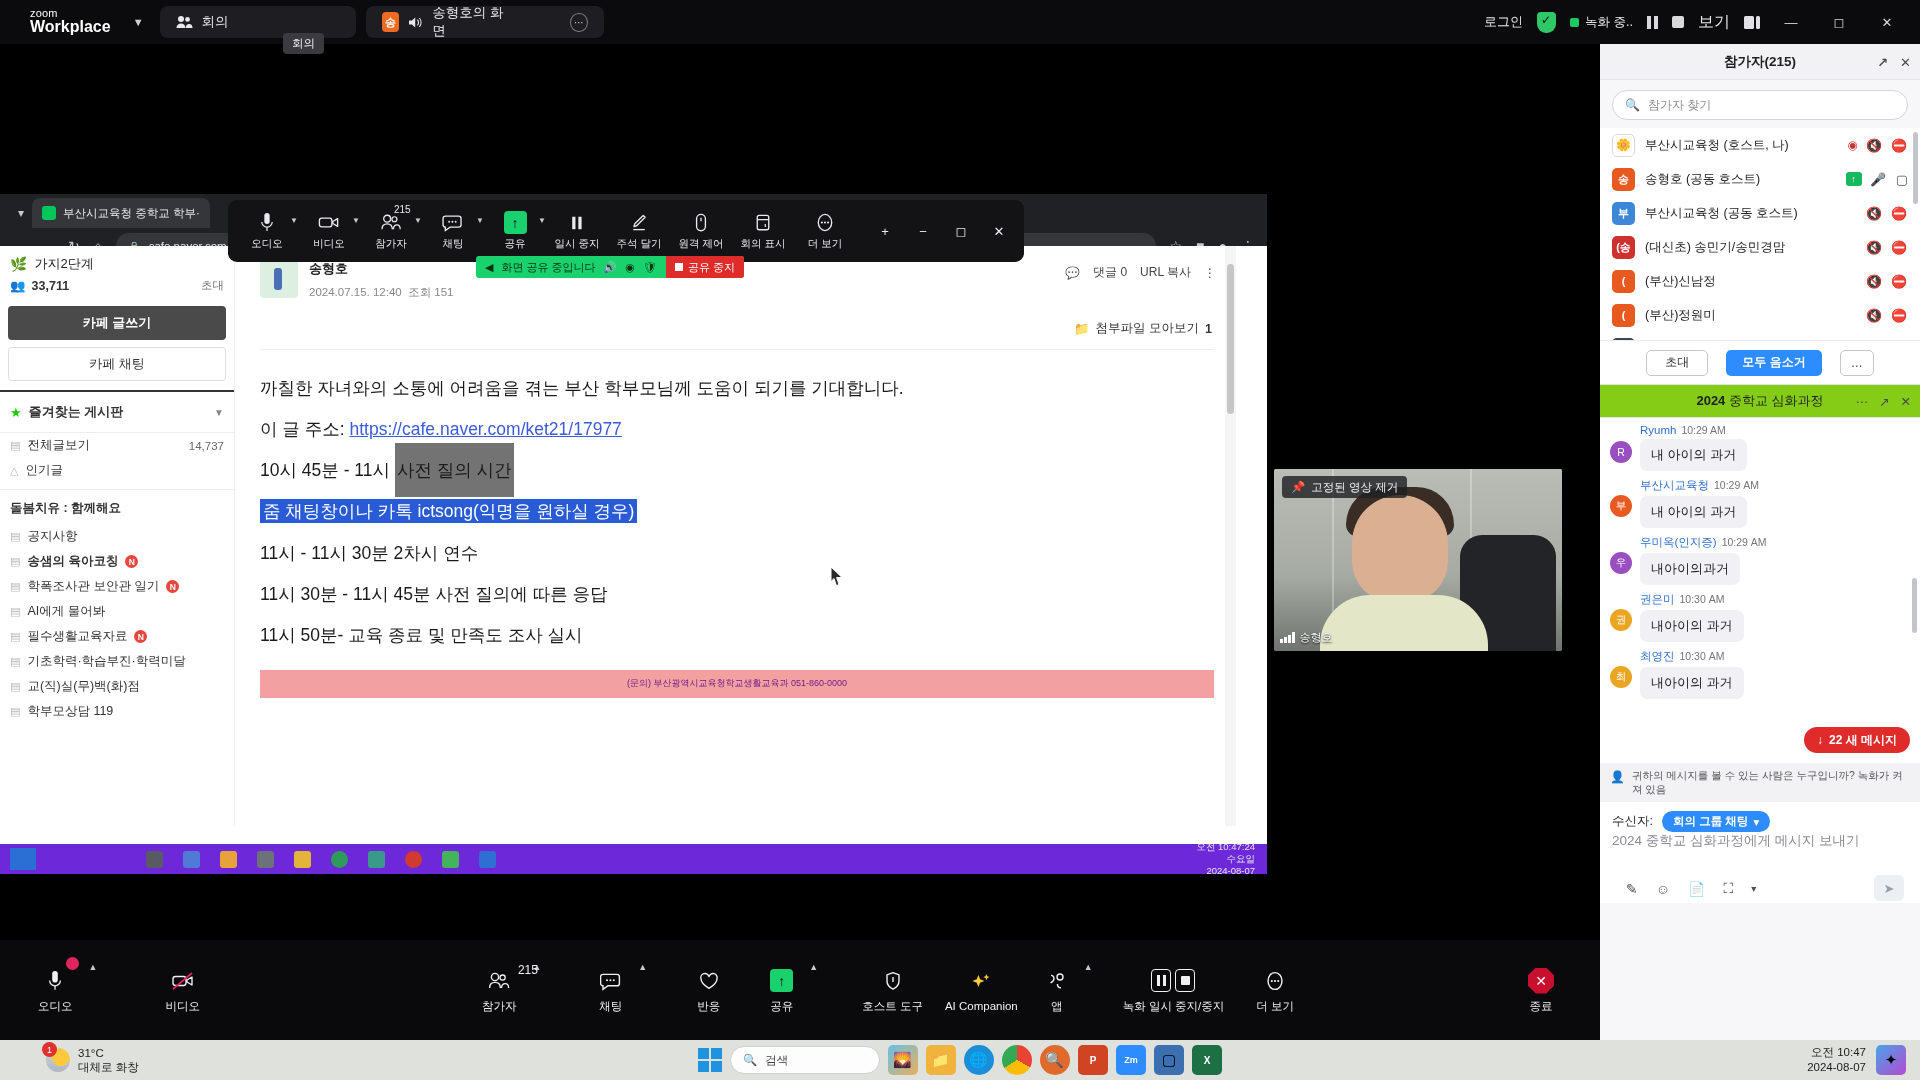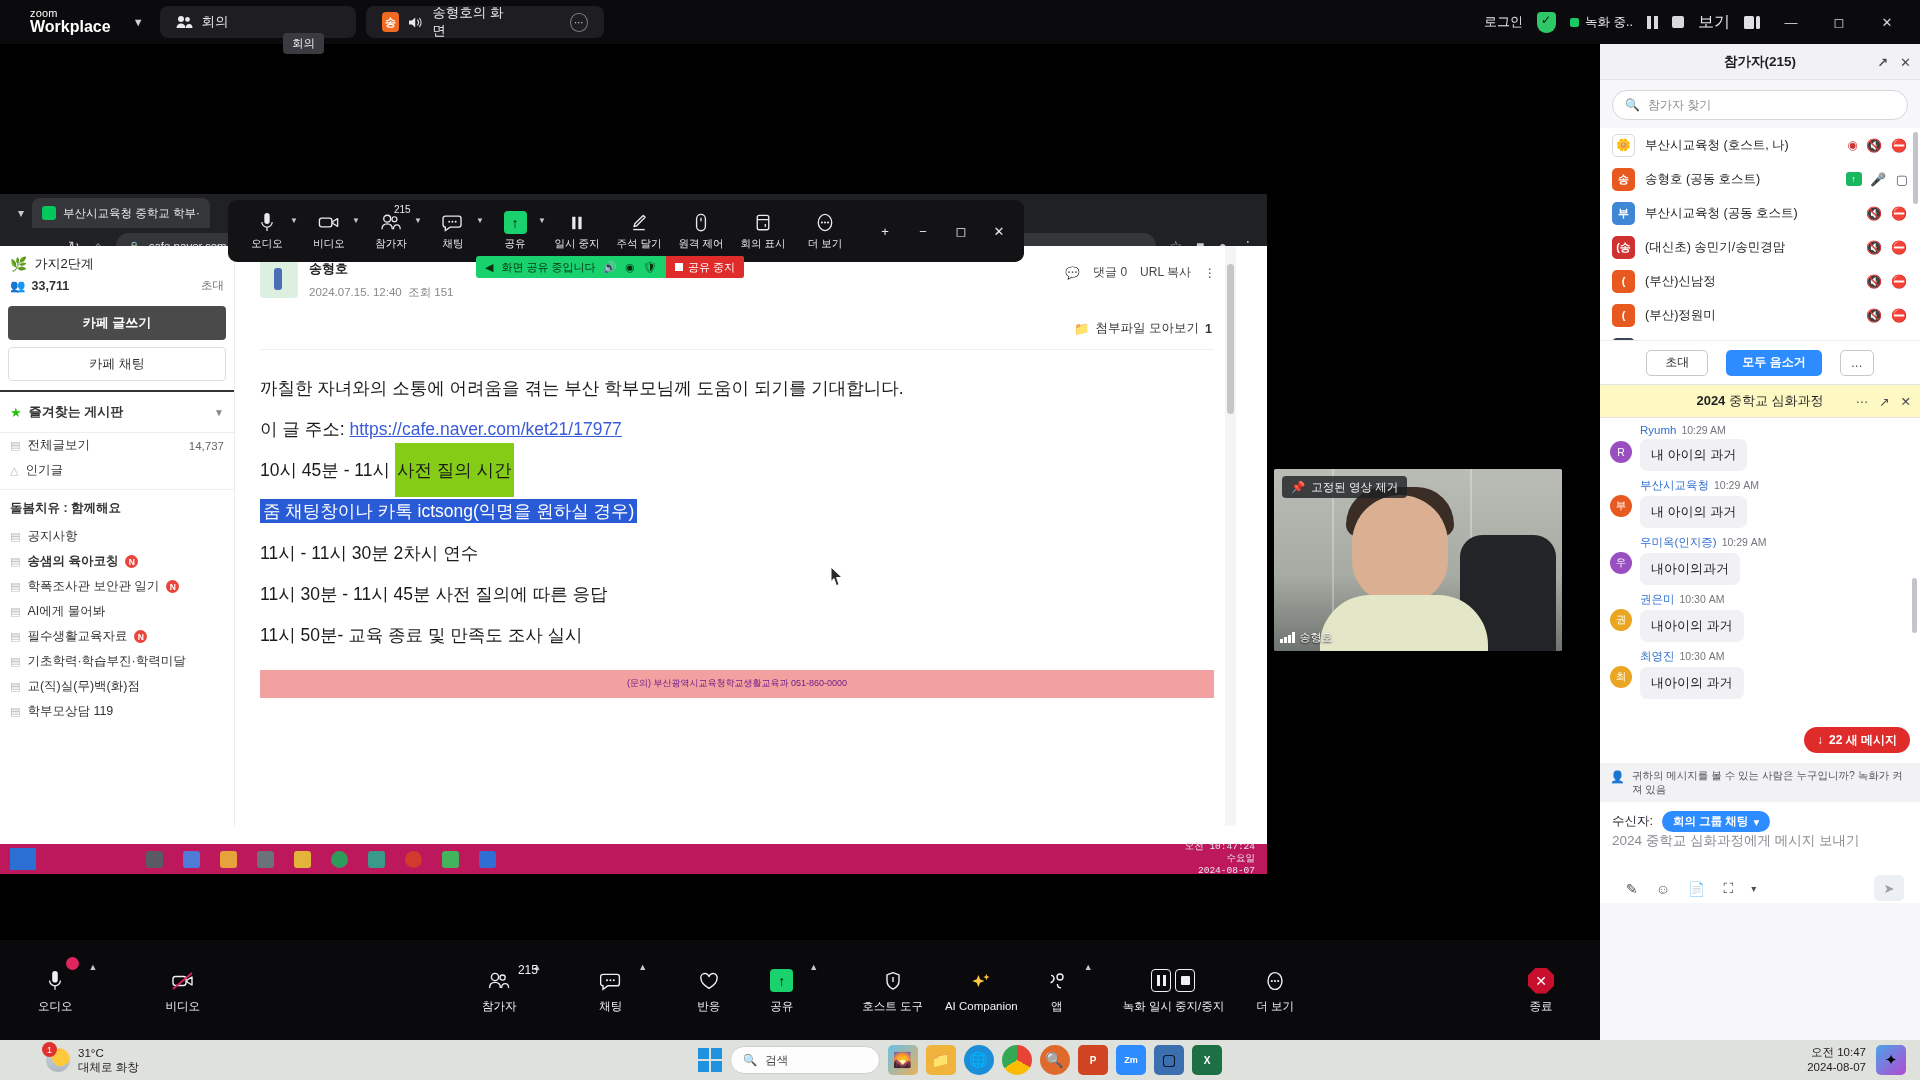--- a/index.html
+++ b/index.html
@@ -106,30 +106,30 @@
   .nv-avatar { width:38px; height:38px; border-radius:4px; background:#dcefe1; flex:none; position:relative; overflow:hidden; }
   .nv-avatar::after{content:"";position:absolute;left:14px;top:8px;width:8px;height:22px;background:#4a6fb5;border-radius:3px;}
   .nv-pmeta { margin-left:11px; }
   .nv-pauthor { font-size:13px; color:#222; font-weight:600; }
   .nv-pdate { font-size:11.5px; color:#888; margin-top:7px; }
   .nv-pright { margin-left:auto; display:flex; align-items:center; gap:13px; font-size:12px; color:#444; padding-top:4px; }
   .nv-attach { display:flex; align-items:center; justify-content:flex-end; gap:6px; padding:20px 26px 0 0; font-size:12.5px; color:#333; }
   .nv-divider { height:1px; background:#eee; margin:12px 24px 0; }
   .nv-content { padding:18px 24px 0 24px; font-size:17.5px; line-height:2.35; color:#1a1a1a; }
   .nv-content a { color:#3b5bdb; }
-  .hl-green { background:#84cc16; padding:17px 2px; }
+  .hl-green { background:#737373; padding:17px 2px; }
   .hl-blue { background:#2a5bd7; color:#fff; padding:2px 3px; }
   .nv-banner { margin:14px 24px 0; height:28px; background:#f3a0a0; display:flex; align-items:center; justify-content:center; font-size:9px; color:#6d1f8a; overflow:hidden; }
   .nv-scroll { position:absolute; right:2px; top:0; width:11px; height:580px; background:#f5f5f5; }
   .nv-scroll i { position:absolute; left:2px; top:18px; width:7px; height:150px; background:#c6c6c6; border-radius:4px; display:block; }
   .nv-hscroll { position:absolute; left:0; bottom:18px; width:1250px; height:11px; background:#f1f1f1; }
   .nv-hscroll i { position:absolute; left:14px; top:2px; width:1150px; height:7px; background:#c9c9c9; border-radius:4px; display:block; }
 
   
-  .cap-taskbar { position:absolute; left:0; bottom:0; width:1267px; height:30px; background:#be185d; display:flex; align-items:center;font-family:Liberation Mono, monospace; }
+  .cap-taskbar { position:absolute; left:0; bottom:0; width:1267px; height:30px; background:#6d28d9; display:flex; align-items:center; }
   .cap-start { width:26px; height:22px; margin-left:10px; background:#2b6fd4; position:relative; }
   .cap-tb-icons { display:flex; gap:20px; margin-left:110px; }
   .cap-tb-icons i { display:block; width:17px; height:17px; border-radius:3px; }
   .cap-clock { margin-left:auto; margin-right:12px; text-align:right; color:#e6e6ea; font-size:9.5px; line-height:1.28; }
 
   
   .float-ctrl {
     position:absolute; left:228px; top:156px; height:62px;
     background:#131316; border-radius:9px; display:flex; align-items:center;
     padding:0 8px; z-index:12;
@@ -195,21 +195,21 @@
   .picons { margin-left:auto; display:flex; align-items:center; gap:9px; }
   .ic-muted, .ic-novideo { color:#e0484b; font-size:13px; }
   .ic-rec { color:#c33; font-size:12px; }
   .greenup { width:16px; height:14px; background:#19b85e; border-radius:3px; color:#fff; font-size:9px; display:flex; align-items:center; justify-content:center; }
   .plist-scroll { position:absolute; right:2px; top:4px; width:5px; height:72px; background:#c4c4cc; border-radius:3px; }
   .pbtns { height:44px; display:flex; align-items:center; justify-content:center; gap:18px; background:#fff; border-top:1px solid #ededf1; }
   .btn-out { height:26px; padding:0 18px; border:1px solid #c6c6ce; border-radius:5px; background:#fff; font-size:12px; color:#26262b; display:flex; align-items:center; }
   .btn-blue { height:26px; padding:0 16px; border-radius:5px; background:#2d8cff; color:#fff; font-size:12px; display:flex; align-items:center; font-weight:600; }
   .btn-dots { height:26px; width:34px; border:1px solid #c6c6ce; border-radius:5px; background:#fff; font-size:12px; color:#444; display:flex; align-items:center; justify-content:center; }
 
-  .chat-head { height:34px; background:#fef9c3; border-top:1px solid #e1e1e6; border-bottom:1px solid #e4e4e8; display:flex; align-items:center; justify-content:center; position:relative; font-size:13px; color:#1f1f23; }
+  .chat-head { height:34px; background:#84cc16; border-top:1px solid #e1e1e6; border-bottom:1px solid #e4e4e8; display:flex; align-items:center; justify-content:center; position:relative; font-size:13px; color:#1f1f23; }
   .chat-head b { font-weight:bold; }
   .chat-head .acts { position:absolute; right:9px; display:flex; align-items:center; gap:11px; color:#4a4a52; font-size:12.5px; }
   .chat-body { height:345px; overflow:hidden; background:#fff; padding:6px 10px 0; position:relative; }
   .msg { display:flex; gap:8px; margin-bottom:7px; }
   .mav { width:22px; height:22px; border-radius:50%; color:#fff; font-size:10.5px; display:flex; align-items:center; justify-content:center; flex:none; margin-top:17px; }
   .mcol { flex:1; min-width:0; }
   .mhead { font-size:11.5px; color:#2f6fd0; margin-bottom:3px; }
   .mhead .t { color:#74747c; font-size:10.5px; margin-left:5px; }
   .mbub { background:#f1f1f5; border-radius:7px; padding:7px 11px; font-size:13px; color:#1b1b1f; display:inline-block; }
   .newmsg {

